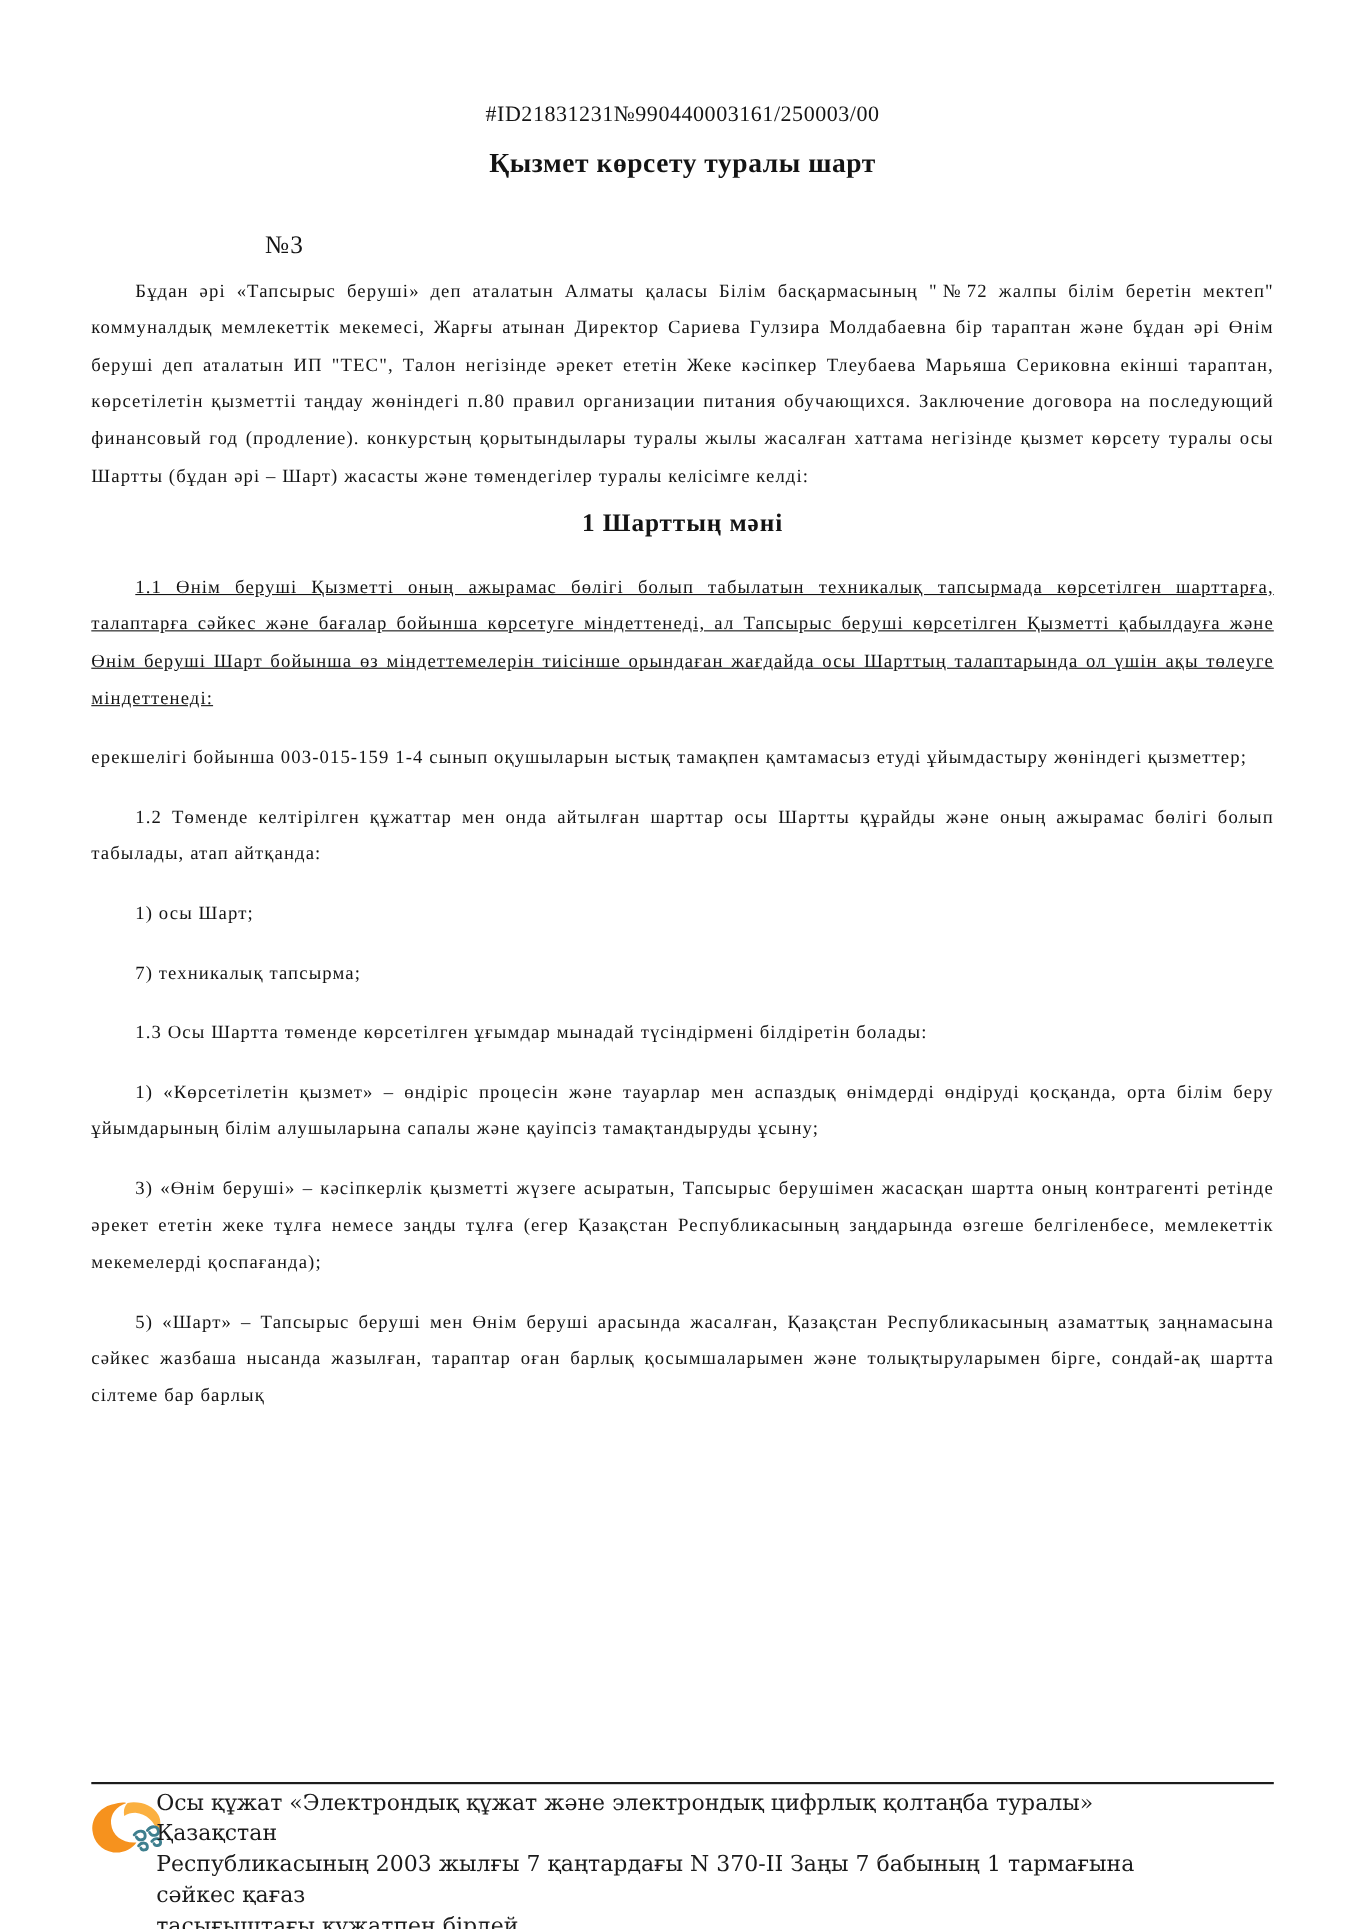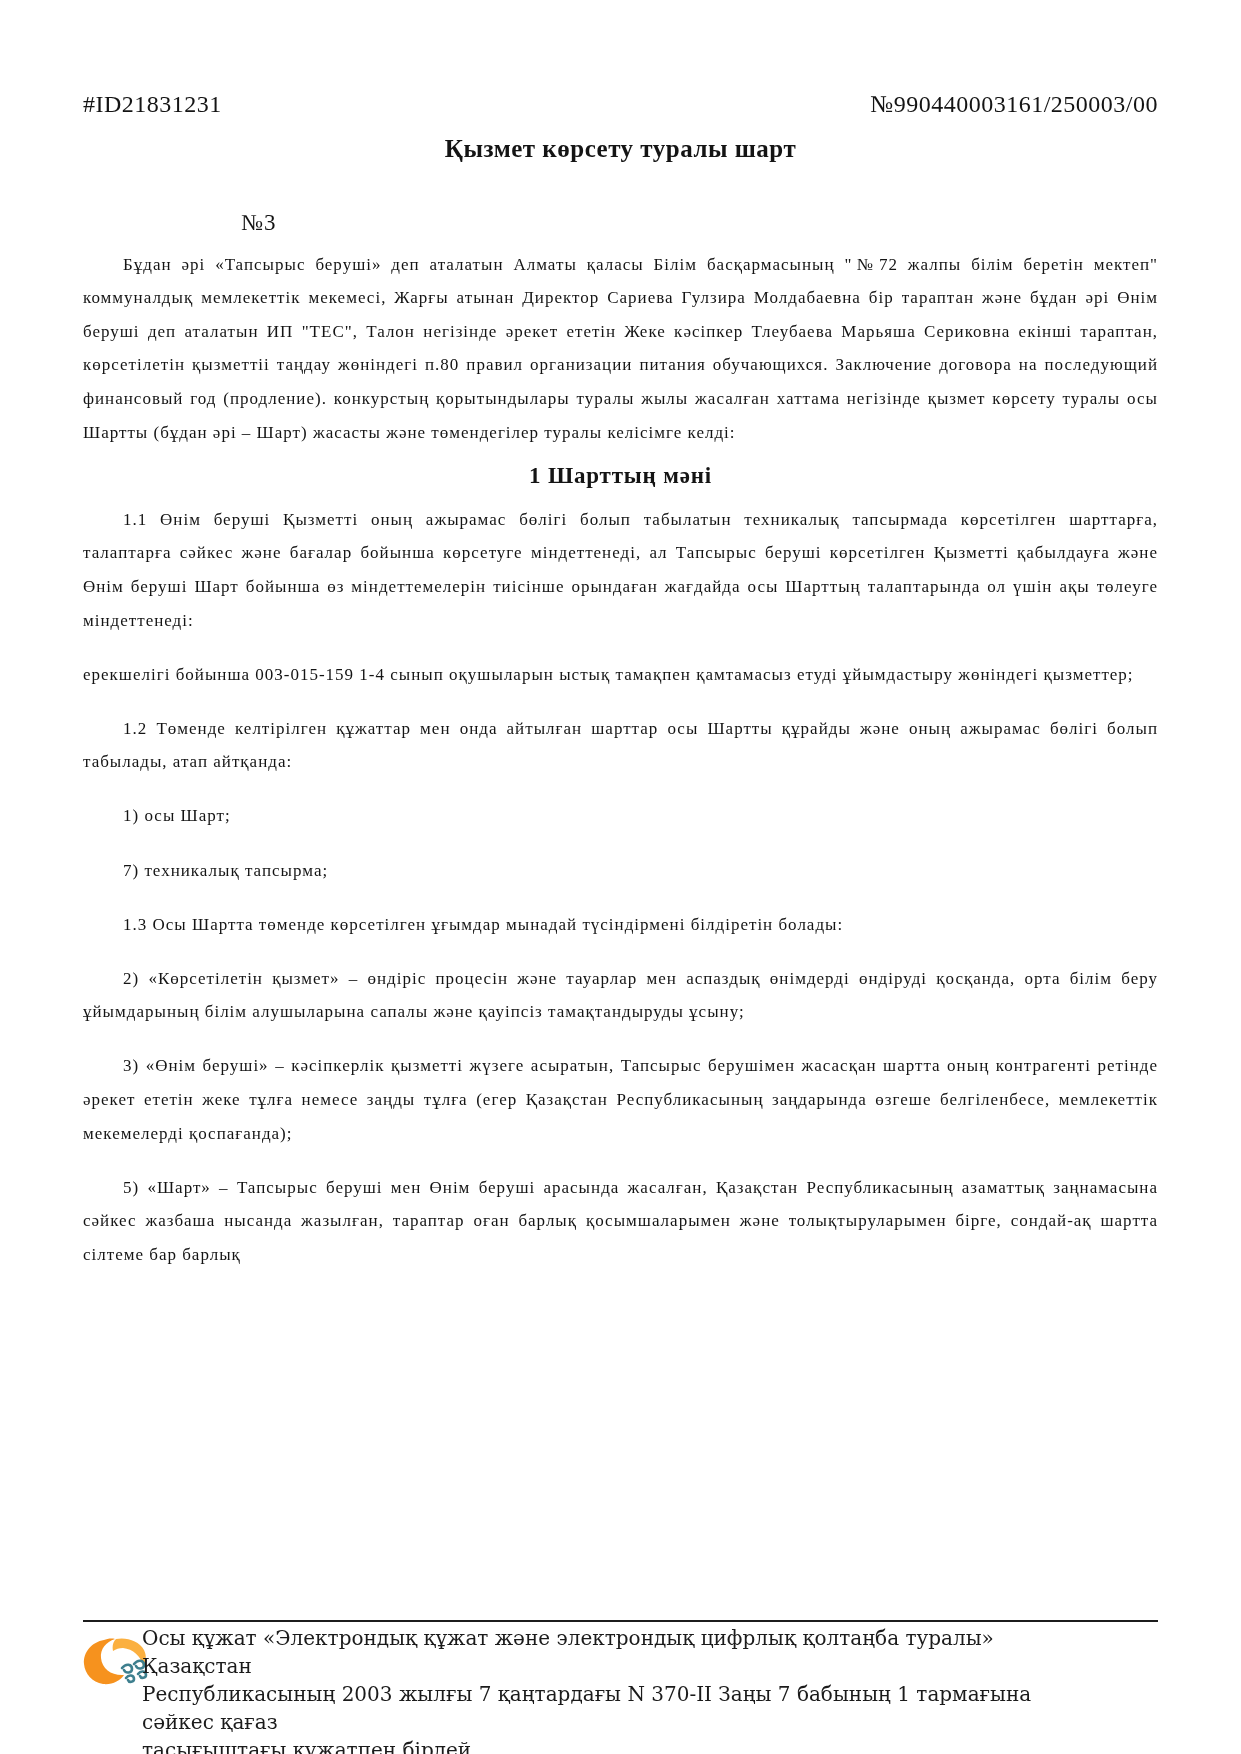--- a/index.html
+++ b/index.html
@@ -9,41 +9,41 @@
     background:#ffffff;
     overflow:hidden;
     font-family:"Liberation Serif", serif;
     color:#141414;
   }
   .content {
     position:absolute;
     left:83px; right:83px; top:92px;
   }
   .doc-header {
-    display:flex; justify-content:space-between;
-    font-size:24px; line-height:24px; letter-spacing:0.5px;
+    display:flex; justify-content:center;
+    font-size:20px; line-height:24px; letter-spacing:0.5px;
   }
   .doc-title {
     margin:16px 0 0 0;
     text-align:center;
     font-size:25px; font-weight:bold; letter-spacing:0.5px;
     line-height:34px;
   }
   .contract-no {
     margin:40px 0 0 158px;
     font-size:23px; line-height:33.6px; letter-spacing:1px;
   }
   .para {
     margin:20.5px 0 0 0;
     font-size:17px; line-height:33.6px; letter-spacing:1px;
     text-align:justify;
   }
   .indent { text-indent:40px; }
   .mt-first { margin-top:8px; }
-  .mt-c11 { margin-top:10px; }
+  .mt-c11 { margin-top:24px;text-decoration:underline; }
   .sec-heading {
     margin:10px 0 0 0;
     text-align:center;
     font-size:23px; font-weight:bold; letter-spacing:0.8px;
     line-height:33.6px;
   }
   .clip3 { max-height:101px; overflow:hidden; }
 
   
   .footer-rule {
@@ -89,21 +89,21 @@
 
     <p class="para">ерекшелігі бойынша 003-015-159 1-4 сынып оқушыларын ыстық тамақпен қамтамасыз етуді ұйымдастыру жөніндегі қызметтер;</p>
 
     <p class="para indent">1.2 Төменде келтірілген құжаттар мен онда айтылған шарттар осы Шартты құрайды және оның ажырамас бөлігі болып табылады, атап айтқанда:</p>
 
     <p class="para indent">1) осы Шарт;</p>
     <p class="para indent">7) техникалық тапсырма;</p>
 
     <p class="para indent">1.3 Осы Шартта төменде көрсетілген ұғымдар мынадай түсіндірмені білдіретін болады:</p>
 
-    <p class="para indent">2) «Көрсетілетін қызмет» – өндіріс процесін және тауарлар мен аспаздық өнімдерді өндіруді қосқанда, орта білім беру ұйымдарының білім алушыларына сапалы және қауіпсіз тамақтандыруды ұсыну;</p>
+    <p class="para indent">1) «Көрсетілетін қызмет» – өндіріс процесін және тауарлар мен аспаздық өнімдерді өндіруді қосқанда, орта білім беру ұйымдарының білім алушыларына сапалы және қауіпсіз тамақтандыруды ұсыну;</p>
     <p class="para indent">3) «Өнім беруші» – кәсіпкерлік қызметті жүзеге асыратын, Тапсырыс берушімен жасасқан шартта оның контрагенті ретінде әрекет ететін жеке тұлға немесе заңды тұлға (егер Қазақстан Республикасының заңдарында өзгеше белгіленбесе, мемлекеттік мекемелерді қоспағанда);</p>
     <p class="para indent clip3">5) «Шарт» – Тапсырыс беруші мен Өнім беруші арасында жасалған, Қазақстан Республикасының азаматтық заңнамасына сәйкес жазбаша нысанда жазылған, тараптар оған барлық қосымшаларымен және толықтыруларымен бірге, сондай-ақ шартта сілтеме бар барлық</p>
 
   </div>
 
   <div class="footer-rule"></div>
 
   <svg class="egov-logo" viewBox="0 0 76 50" xmlns="http://www.w3.org/2000/svg">
     <path d="M22,2 C10,4 1,14 2,26 C3,36 10,44 21,46 C30,47 38,43 42,37 C30,38 20,31 19,20 C18,11 24,4 33,1 C29,0 25,1 22,2 Z" fill="#F6921E"></path>
     <path d="M34,1 C45,-1 57,3 62,12 C65,18 64,24 61,28 C59,18 51,11 41,10 C37,10 34,11 31,13 C30,8 31,4 34,1 Z" fill="#FBB040"></path>

